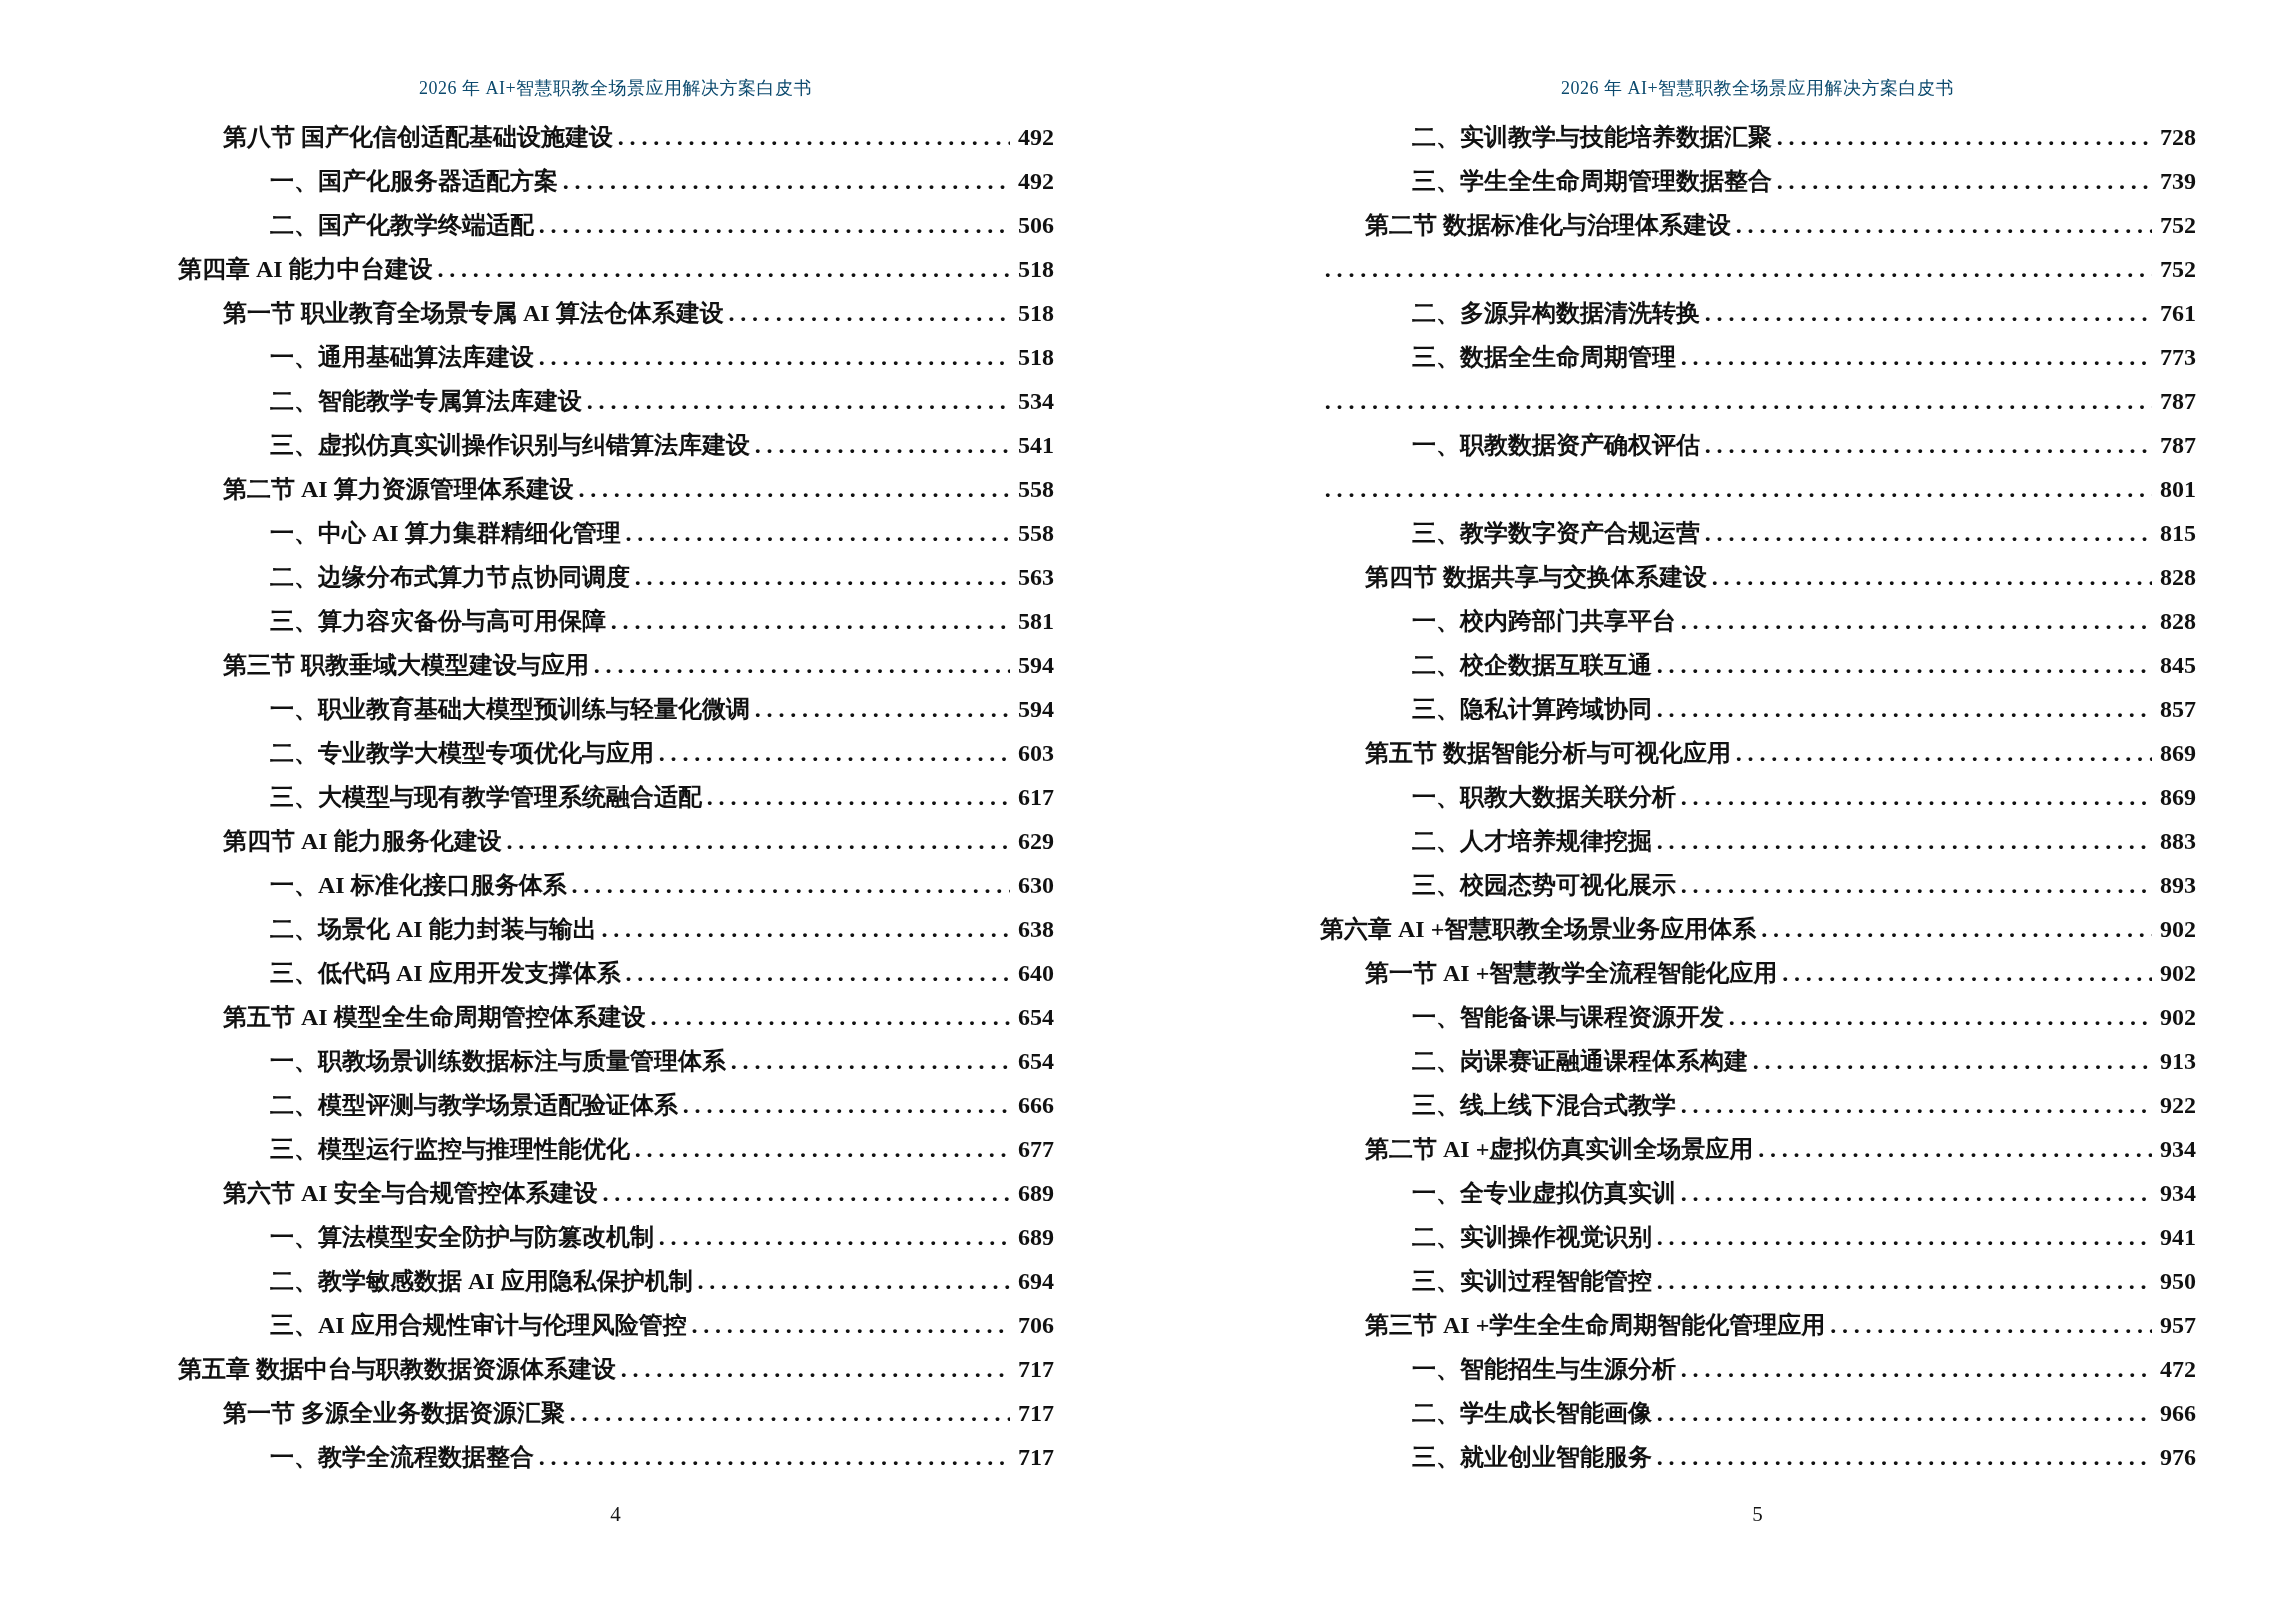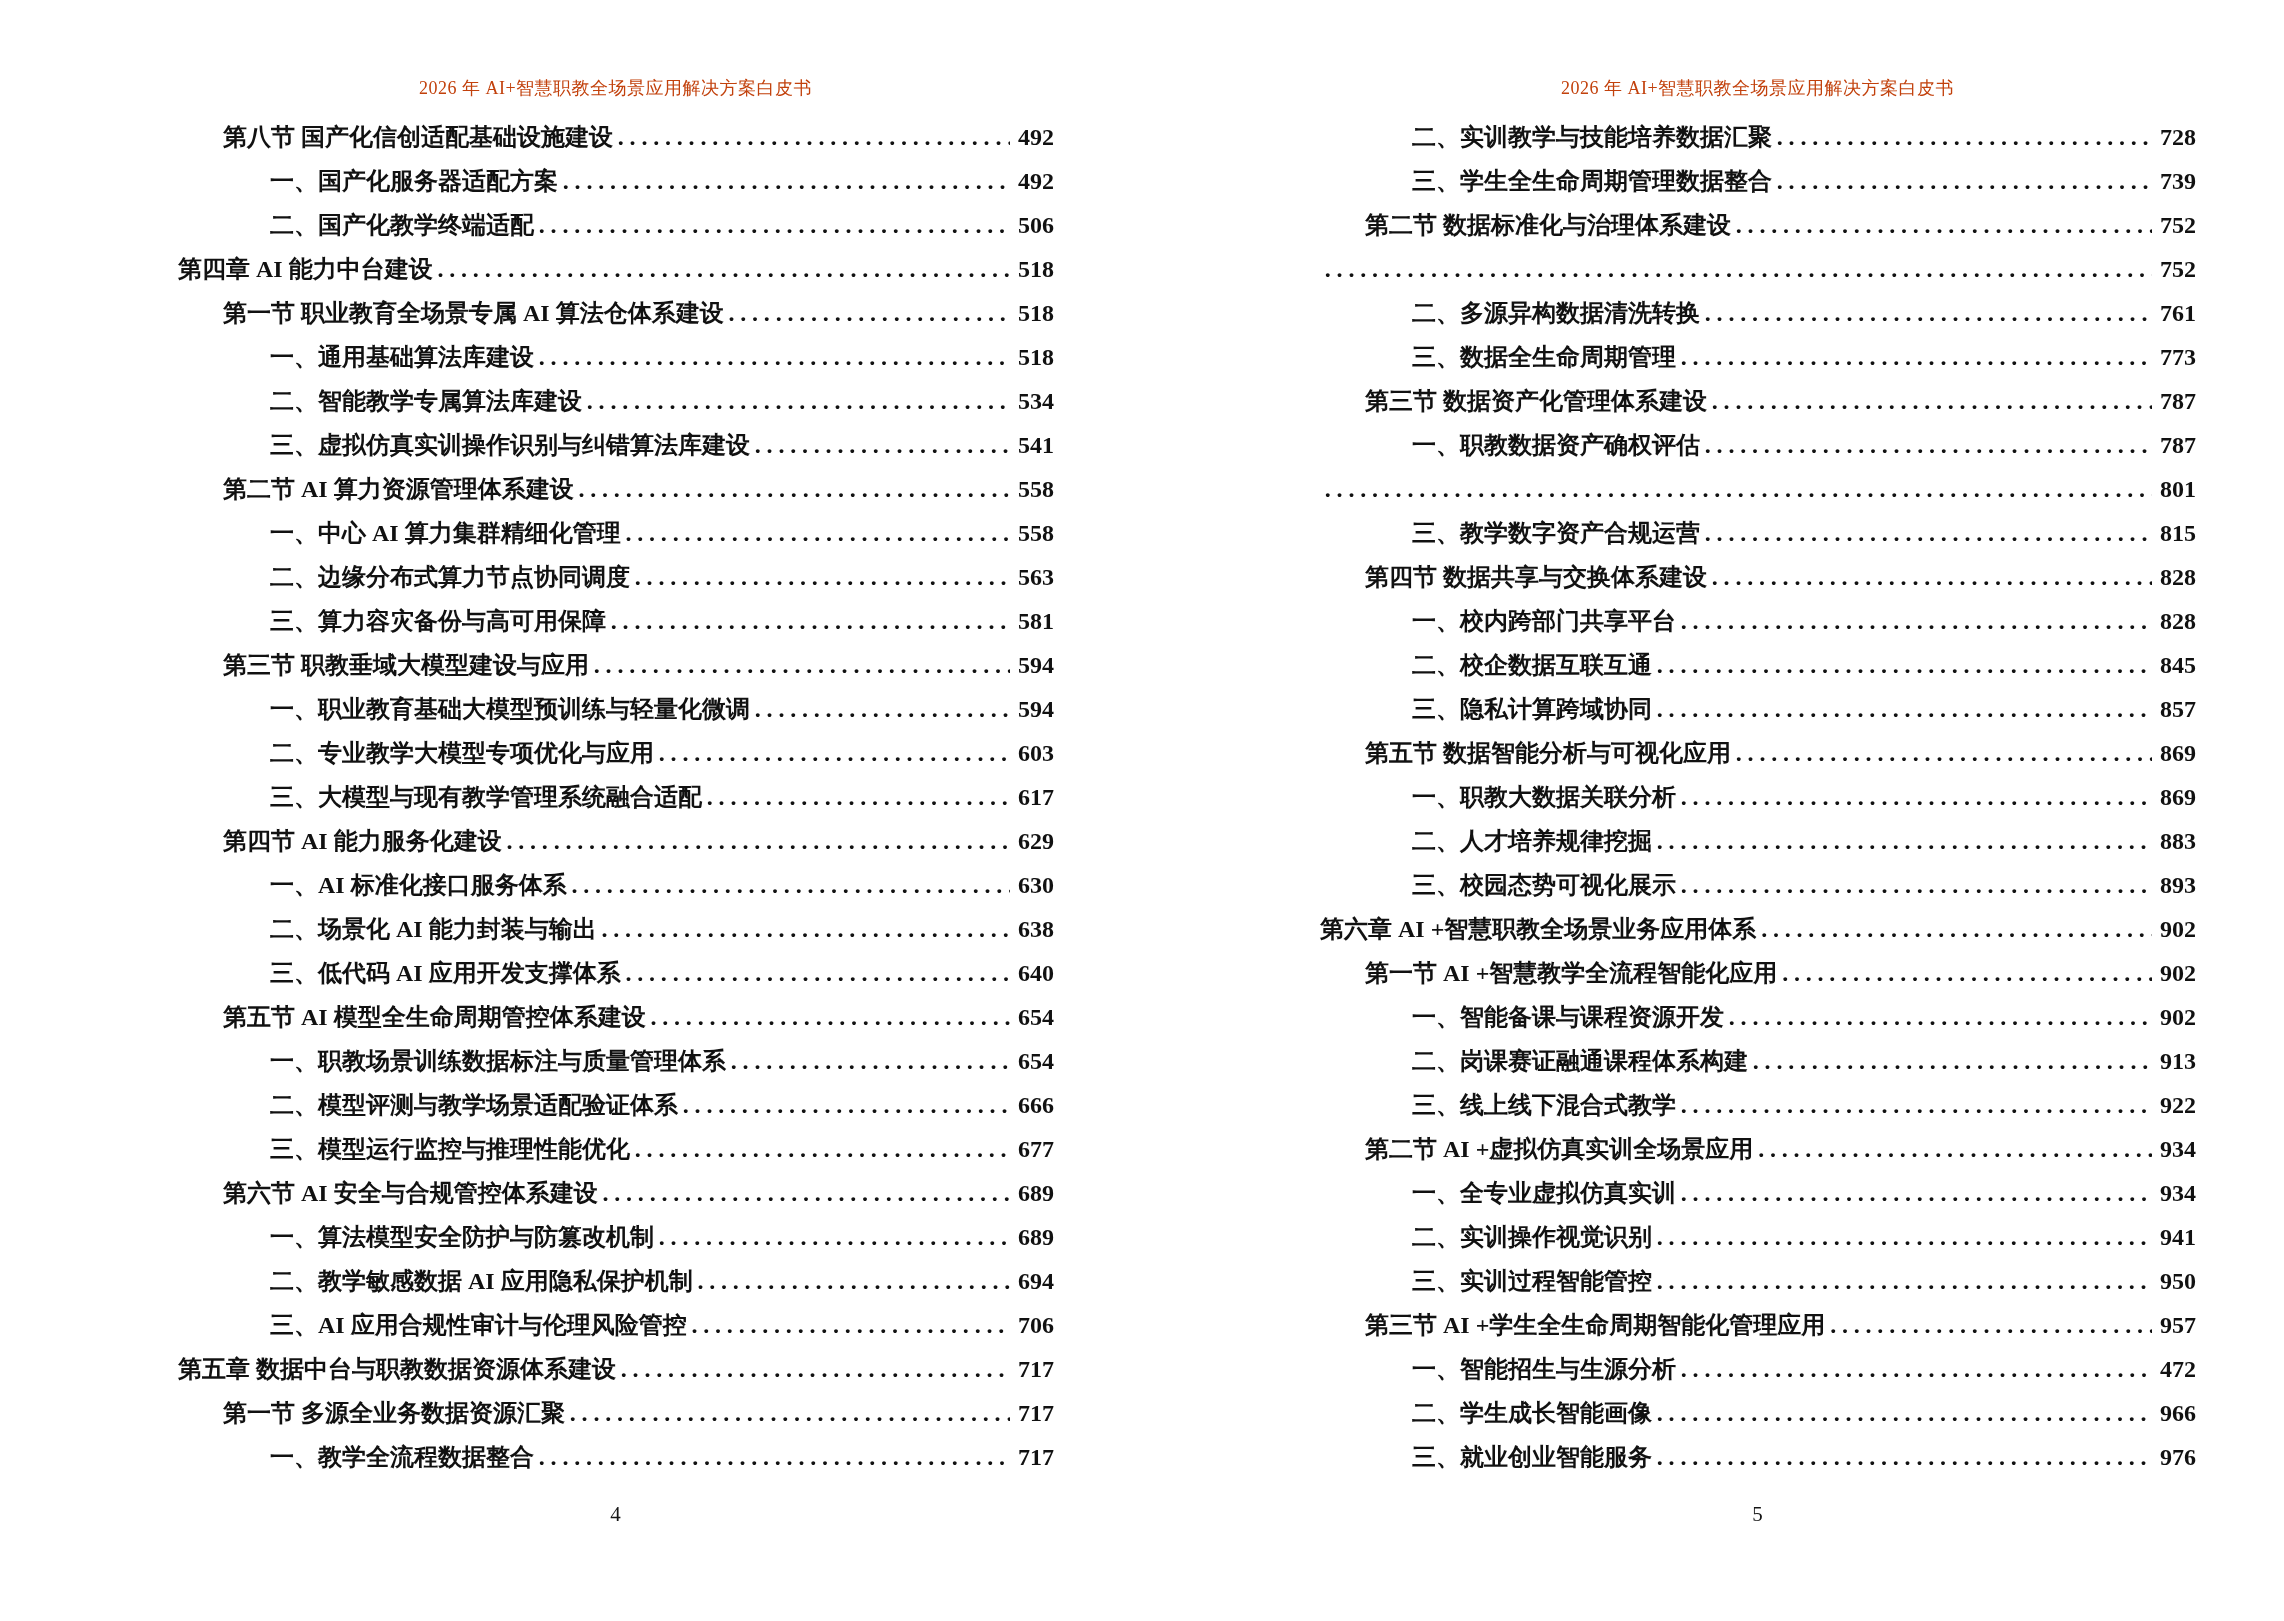--- a/index.html
+++ b/index.html
@@ -29,21 +29,21 @@
   .page.right { left: 1142px; }
 
   .running-header {
     position: absolute;
     top: 76px;
     left: 178px;
     right: 89px;
     text-align: center;
     font-size: 18px;
     letter-spacing: 0.5px;
-    color: #c2410c;
+    color: #0c4a6e;
     white-space: nowrap;
   }
 
   .entries {
     position: absolute;
     top: 115px;
     left: 178px;
     right: 88px;
     font-weight: bold;
   }
@@ -277,21 +277,20 @@
           <span class="title">二、多源异构数据清洗转换</span>
           <span class="dots">........................................................................................................................</span>
           <span class="pg">761</span>
         </div>
         <div class="entry sub">
           <span class="title">三、数据全生命周期管理</span>
           <span class="dots">........................................................................................................................</span>
           <span class="pg">773</span>
         </div>
         <div class="entry section">
-          <span class="title">第三节 数据资产化管理体系建设</span>
           <span class="dots">........................................................................................................................</span>
           <span class="pg">787</span>
         </div>
         <div class="entry sub">
           <span class="title">一、职教数据资产确权评估</span>
           <span class="dots">........................................................................................................................</span>
           <span class="pg">787</span>
         </div>
         <div class="entry sub">
           <span class="dots">........................................................................................................................</span>

